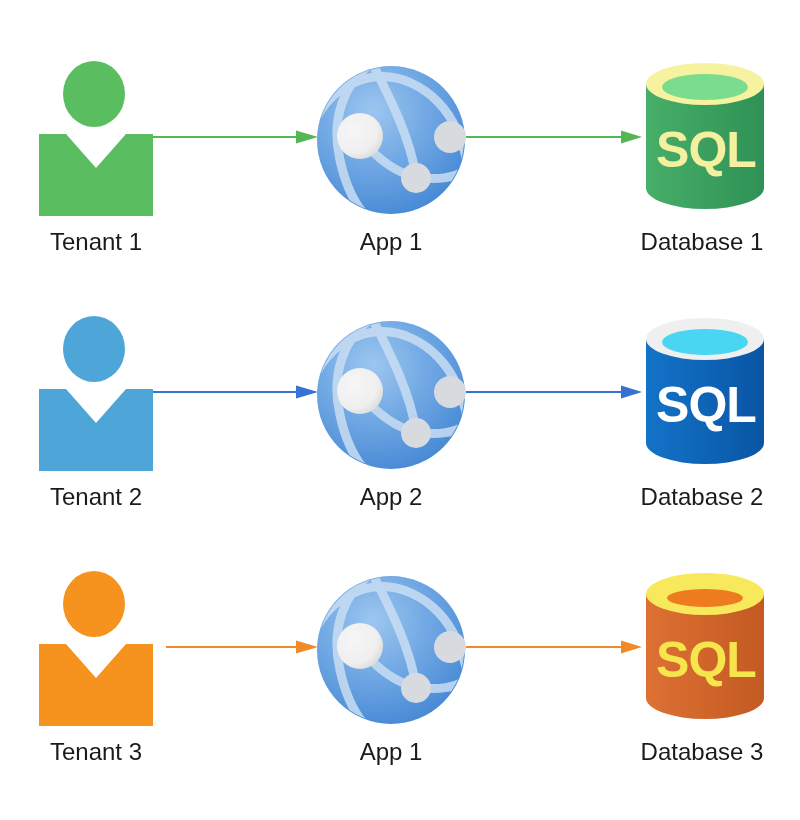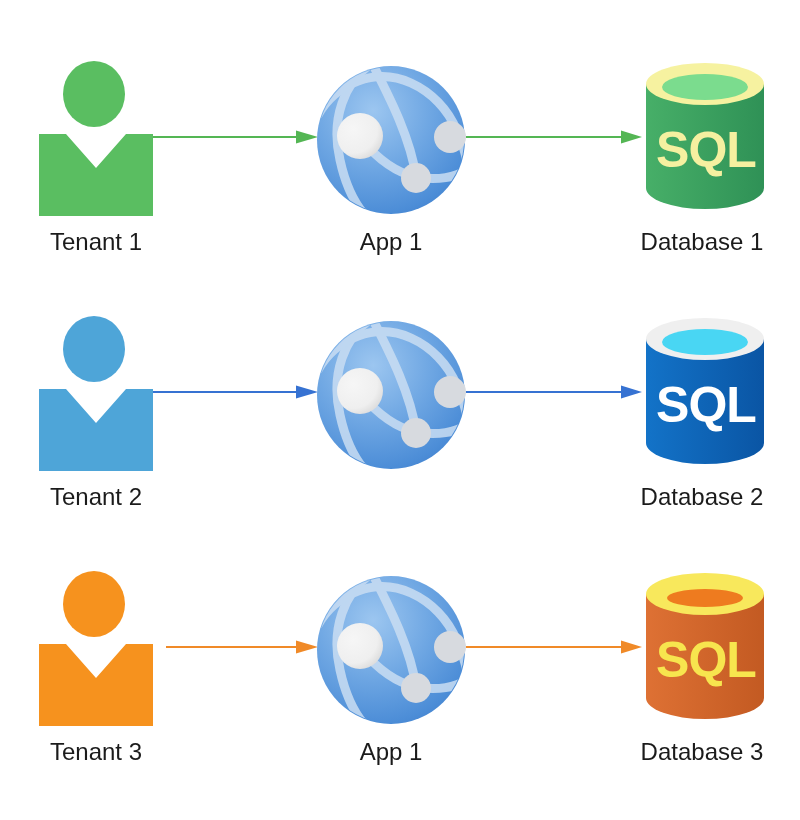--- a/index.html
+++ b/index.html
@@ -140,20 +140,21 @@
     </svg>
 
     <svg style="left:645px;top:0" width="120" height="152" viewBox="0 0 120 152">
       <path d="M1,24 L1,128 A59,21 0 0 0 119,128 L119,24 Z" fill="url(#dbg1)"></path>
       <ellipse cx="60" cy="24" rx="59" ry="21" fill="#EFEFEF"></ellipse>
       <ellipse cx="60" cy="27" rx="43" ry="13" fill="#49D6F3"></ellipse>
       <text x="61" y="107" text-anchor="middle" font-size="50" font-weight="bold" letter-spacing="-1" font-family="Liberation Sans, DejaVu Sans, sans-serif" fill="#FFFFFF">SQL</text>
     </svg>
 
     <div class="node-label tenant-label" style="top:167px">Tenant 2</div>
+    <div class="node-label app-label" style="top:167px">App 2</div>
     <div class="node-label database-label" style="top:167px">Database 2</div>
   </div>
 
   <div class="abs" style="left:0;top:570px;width:800px;height:250px;">
 
     <svg style="left:39px;top:1px" width="114" height="155" viewBox="0 0 114 155">
       <ellipse cx="55" cy="33" rx="31" ry="33" fill="#F6921E"></ellipse>
       <polygon points="0,73 27,73 57,107 87,73 114,73 114,155 0,155" fill="#F6921E"></polygon>
     </svg>
 

